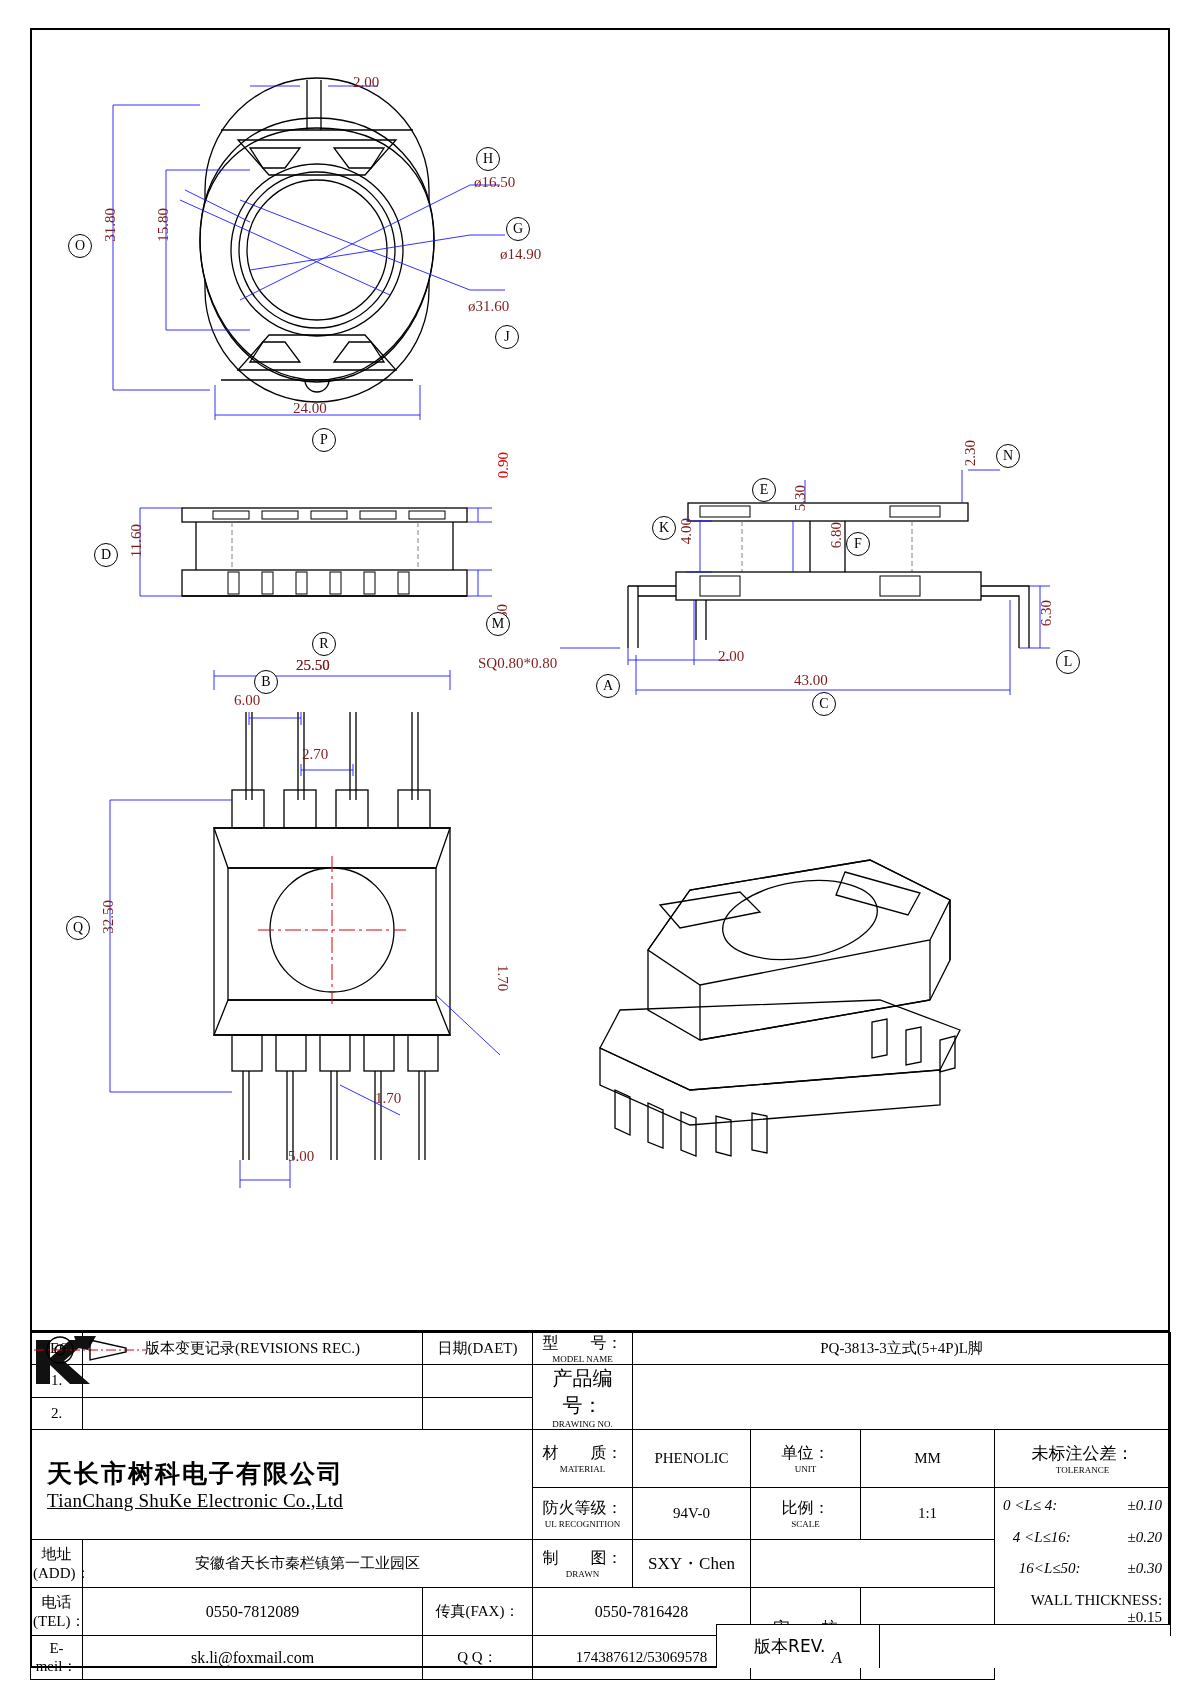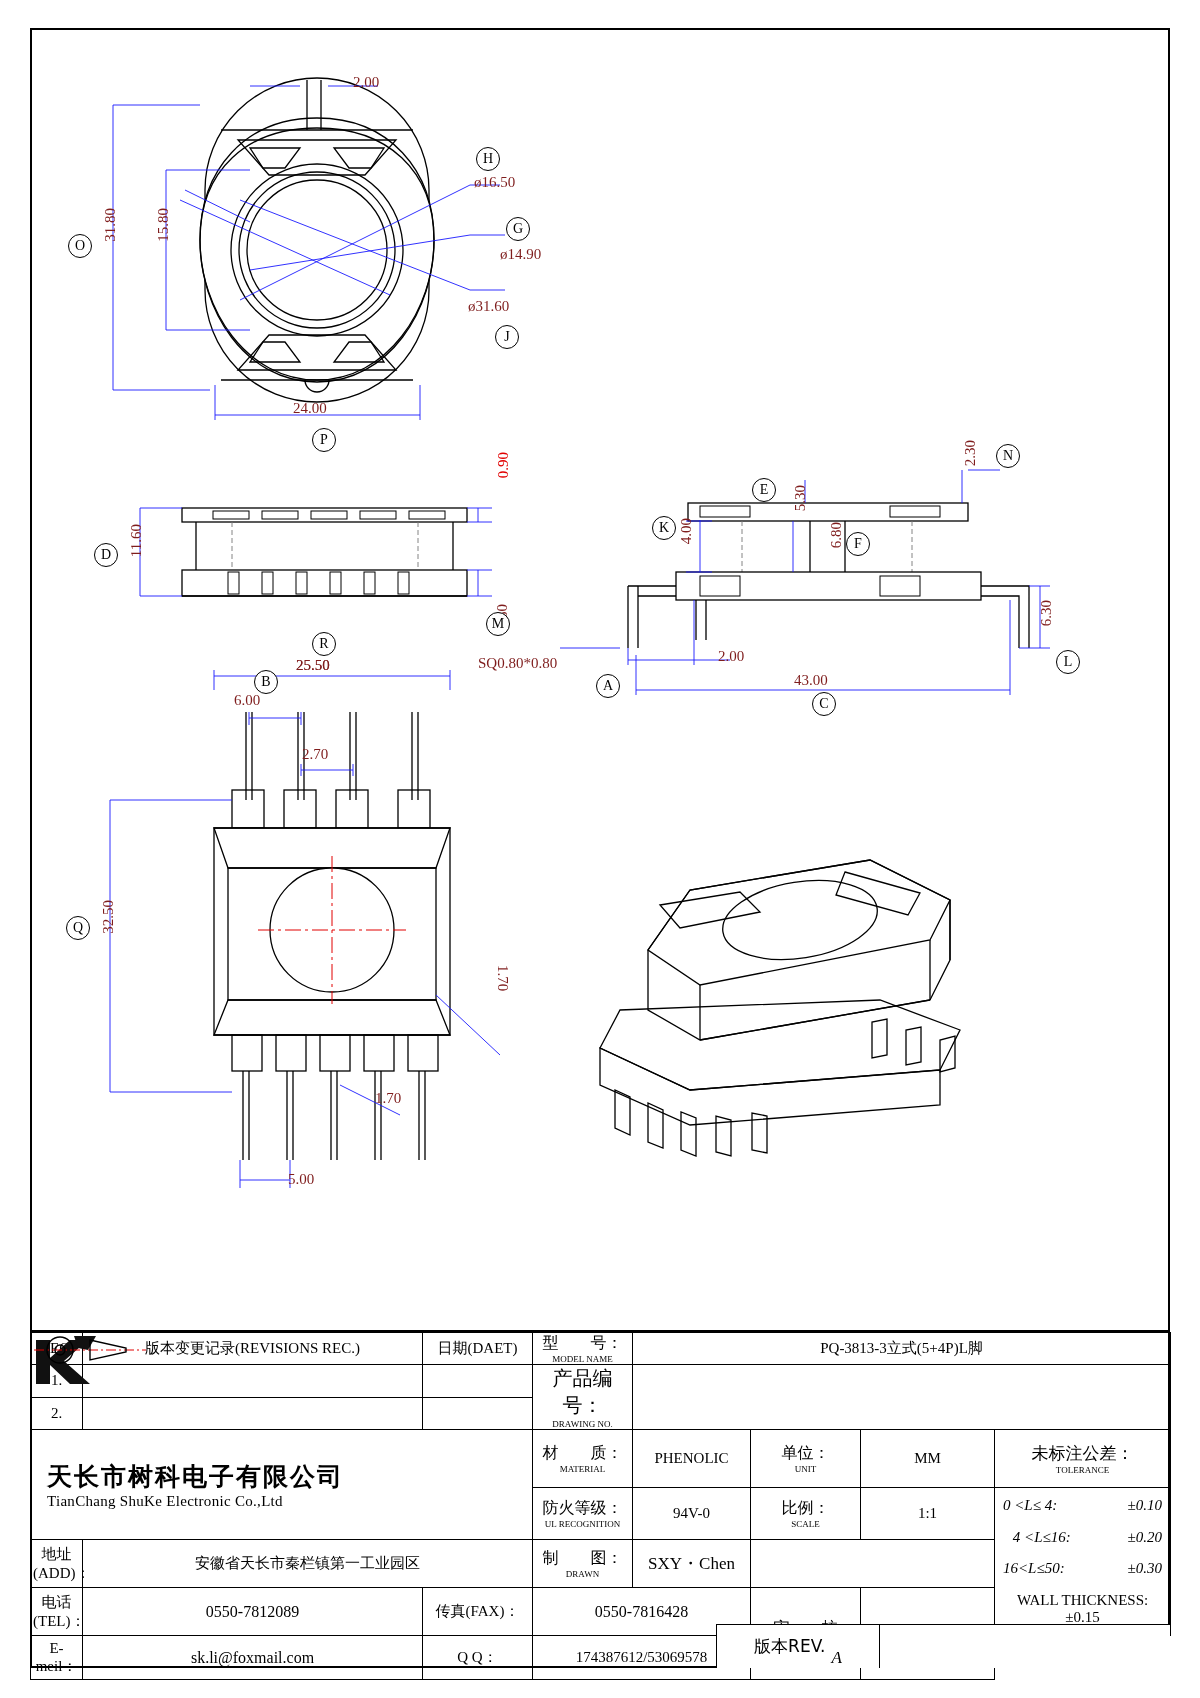--- a/index.html
+++ b/index.html
@@ -24,21 +24,21 @@
   
   .tb{position:absolute;left:30px;top:1330px;width:1140px;height:338px;border-top:2px solid #000;box-sizing:border-box;}
   .tb table{border-collapse:collapse;width:100%;height:100%;table-layout:fixed;}
   .tb td{border:1px solid #000;font-family:"Liberation Serif",serif;font-size:15px;text-align:center;vertical-align:middle;padding:0 2px;}
   .cn{font-family:"DejaVu Sans",sans-serif;}
   .lbl2{font-size:9px;display:block;line-height:10px;}
   .big{font-size:19px;}
   .logo{display:flex;align-items:center;justify-content:flex-start;gap:10px;padding-left:14px;}
   .logotxt{text-align:left;}
   .comp-cn{font-family:"DejaVu Sans",sans-serif;font-size:25px;font-weight:bold;letter-spacing:2px;}
-  .comp-en{font-family:"Liberation Serif",serif;font-size:15px;letter-spacing:0.3px;}
+  .comp-en{font-family:"Liberation Serif",serif;font-size:19px;letter-spacing:0.3px;text-decoration:underline;}
   .tolr{font-family:"Liberation Serif",serif;font-size:11px;}
   .tolr i{font-style:italic;}
 </style>
 </head>
 <body>
 
 <div class="page">
   <div class="frame"></div>
 
   <svg width="1200" height="1698">
@@ -282,21 +282,21 @@
   <div class="bub" style="left:596px;top:674px;">A</div>
   <div class="bub" style="left:812px;top:692px;">C</div>
   <div class="bub" style="left:1056px;top:650px;">L</div>
 
   <div class="dim" style="left:296px;top:657px;">25.50</div>
   <div class="dim" style="left:234px;top:692px;">6.00</div>
   <div class="dim" style="left:302px;top:746px;">2.70</div>
   <div class="dim vert" style="left:100px;top:900px;">32.50</div>
   <div class="dim vert2" style="left:494px;top:965px;">1.70</div>
   <div class="dim" style="left:375px;top:1090px;">1.70</div>
-  <div class="dim" style="left:288px;top:1148px;margin-top:23px;">5.00</div>
+  <div class="dim" style="left:288px;top:1148px;">5.00</div>
 
   <div class="bub" style="left:254px;top:670px;">B</div>
   <div class="bub" style="left:66px;top:916px;">Q</div>
 
   <div class="tb">
     <table>
       <colgroup>
         <col style="width:52px">
           <col style="width:340px">
           <col style="width:110px">
@@ -377,25 +377,25 @@
             <tbody>
                   <tr style="height:22px">
                     <td class="tolr" style="border:0;text-align:left"><i>0  &lt;L≤ 4:</i></td>
               <td class="tolr" style="border:0;text-align:right"><i>±0.10</i></td>
                   </tr>
             <tr style="height:22px">
                     <td class="tolr" style="border:0;text-align:center"><i>4  &lt;L≤16:</i></td>
               <td class="tolr" style="border:0;text-align:right"><i>±0.20</i></td>
                   </tr>
             <tr style="height:22px">
-                    <td class="tolr" style="border:0;text-align:left"><i>16&lt;L≤50:</i></td>
+                    <td class="tolr" style="border:0;text-align:right"><i>16&lt;L≤50:</i></td>
               <td class="tolr" style="border:0;text-align:right"><i>±0.30</i></td>
                   </tr>
             <tr style="height:20px">
-                    <td class="tolr" colspan="2" style="border:0;text-align:center">WALL THICKNESS: ±0.15</td>
+                    <td class="tolr" colspan="2" style="border:0;text-align:right">WALL THICKNESS: ±0.15</td>
                   </tr>
           </tbody>
               </table>
         </td>
       </tr>
       <tr style="height:48px">
         <td class="cn" style="font-size:15px">地址(ADD)：</td>
         <td class="cn" colspan="2" style="font-size:15px">安徽省天长市秦栏镇第一工业园区</td>
         <td>
           <span class="cn" style="font-size:16px">制　　图：</span>

